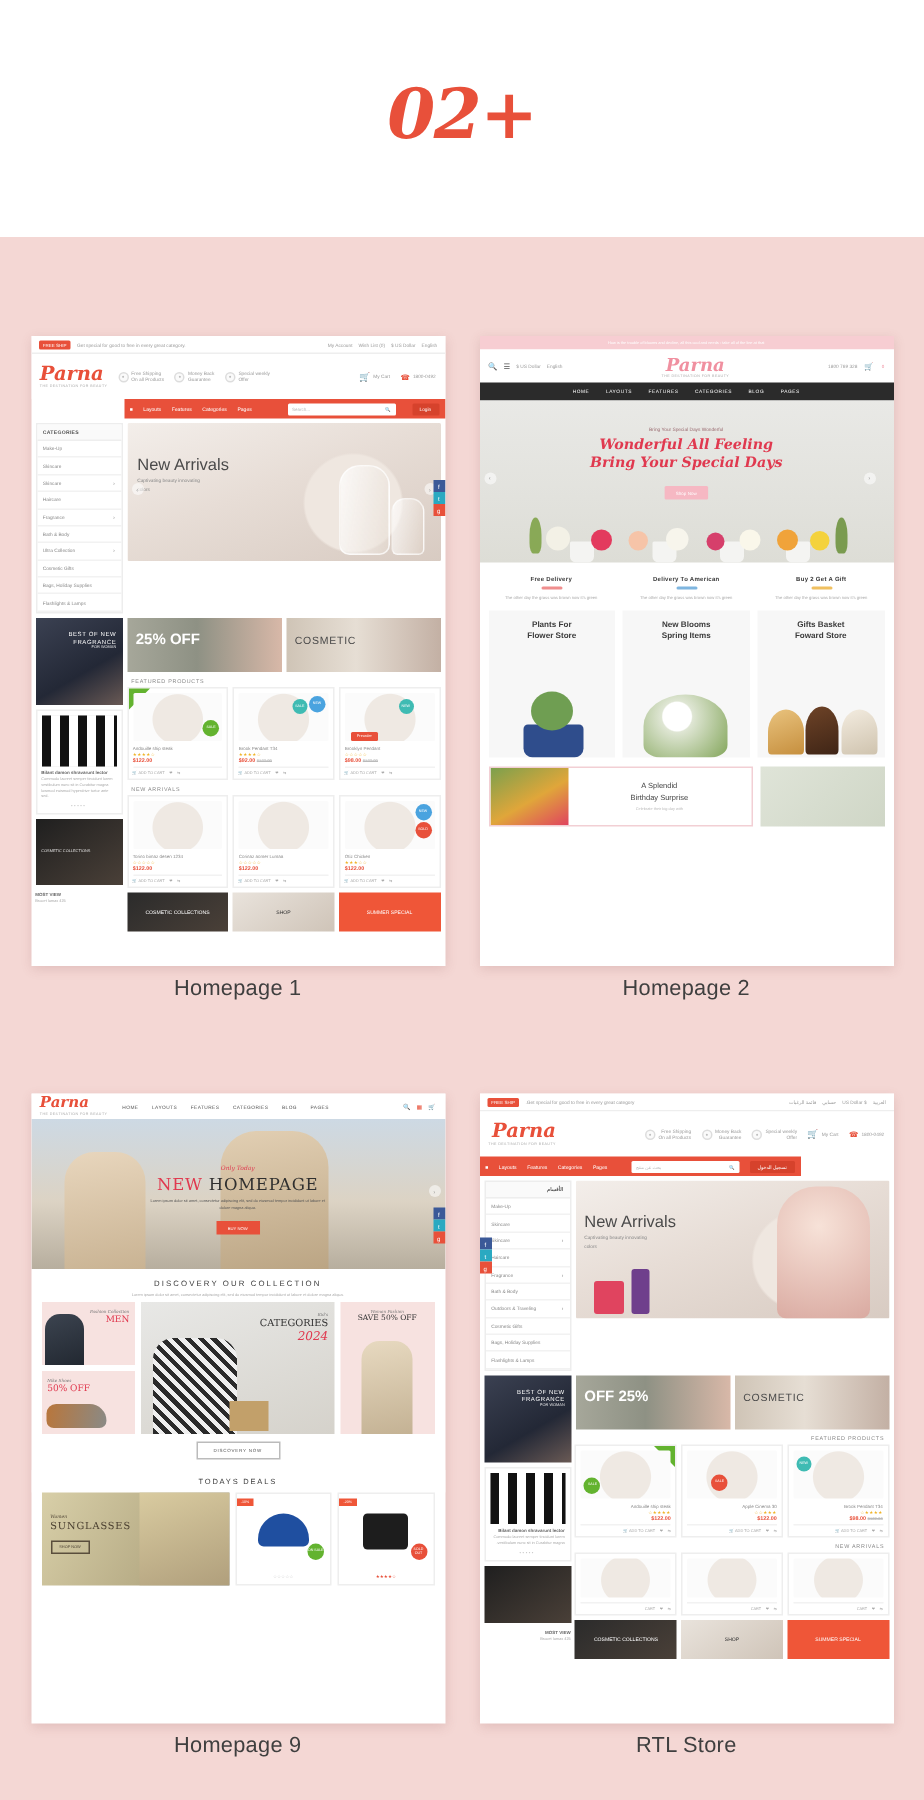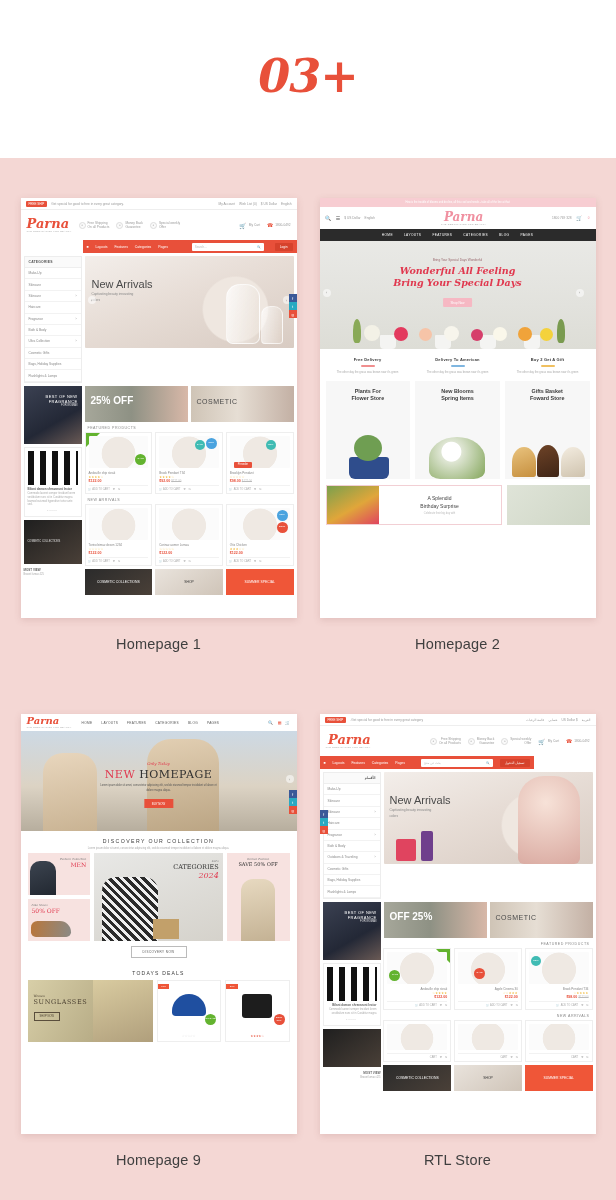--- a/index.html
+++ b/index.html
@@ -27,37 +27,37 @@
   .hdr-title {
     font-size: 35px; font-weight: bold; color: #3a3a3a;
     letter-spacing: 0.5px; line-height: 1;
   }
 
   
   .board {
     position: absolute; top: 158px; left: 0;
     width: 616px; height: 1042px;
     background: #f4d7d4;
-    padding: 40px 20px 0 20px;
+    padding: 66px 20px 0 20px;
   }
   .grid {
     display: grid;
     grid-template-columns: 1fr 1fr;
     column-gap: 22px;
     row-gap: 0px;
   }
   .cell { display: flex; flex-direction: column; align-items: center; }
   .shot-wrap {
     width: 276px; height: 420px;
     background: #fff;
     box-shadow: 0 2px 7px rgba(140,80,80,.18);
     overflow: hidden; position: relative;
   }
   .cell-label {
-    font-size: 14.5px; color: #3f3f3f; margin-top: 18px;
+    font-size: 14.5px; color: #3f3f3f; margin-top: 7px;
     letter-spacing: .2px;
   }
   .spacer-row { height: 62px; }
 
   
   .mini { position: absolute; inset: 0; font-size: 3px; color: #777; }
 
   
   .h1-top {
     height: 12px; background: #fff; border-bottom: 1px solid #eee;
@@ -311,21 +311,21 @@
 
   
   .rtl { direction: rtl; }
 </style>
 </head>
 <body>
 
 <div class="page">
 
   <div class="header">
-    <div class="hdr-count">03+</div>
+    <div class="hdr-count">02+</div>
   </div>
 
   <div class="board">
     <div class="grid">
 
       <div class="cell">
         <div class="shot-wrap">
           <div class="mini">
 
             <div class="h1-top">

